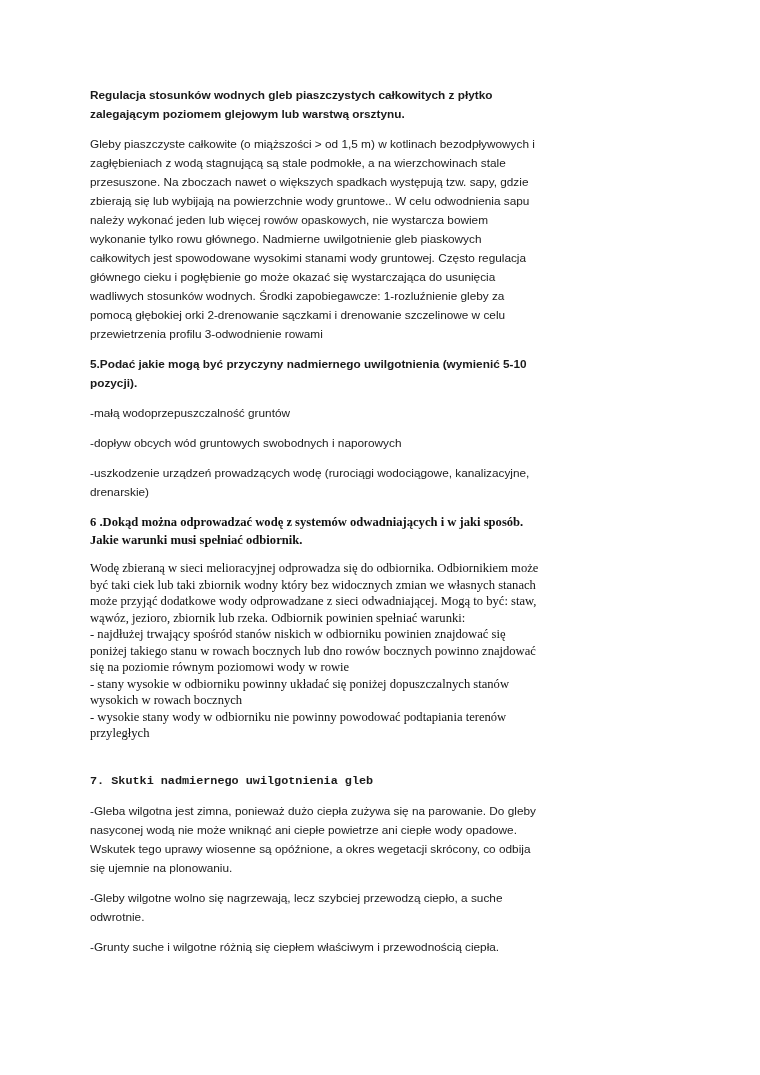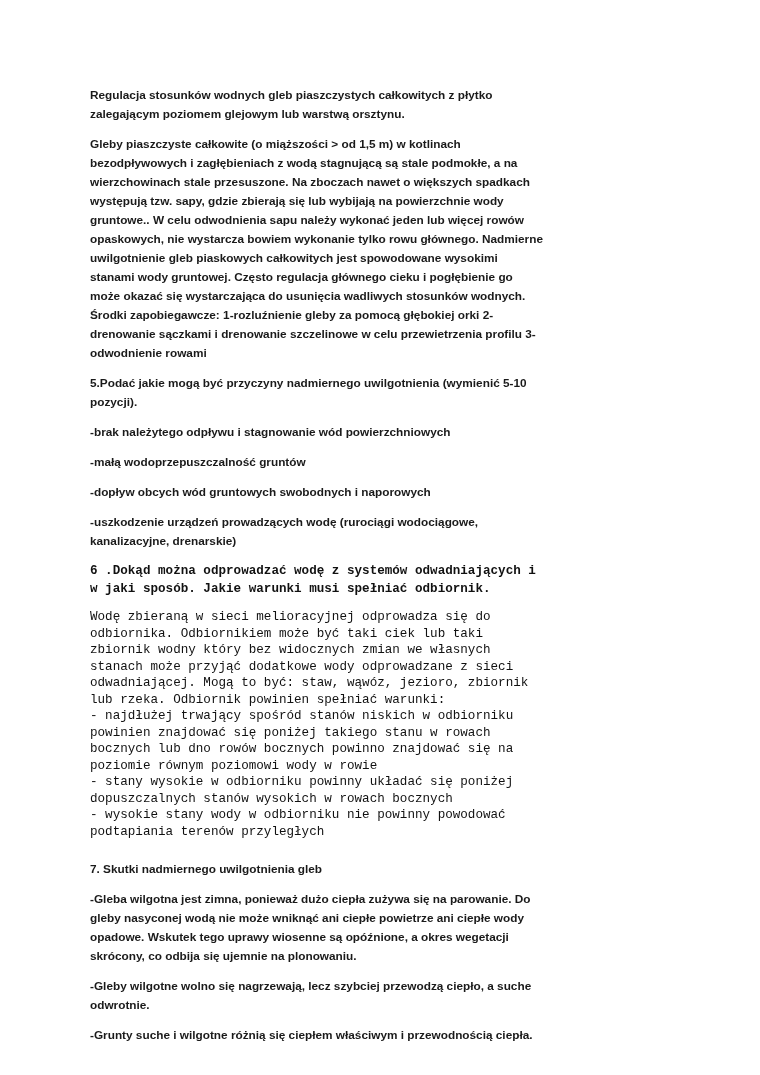--- a/index.html
+++ b/index.html
@@ -16,60 +16,59 @@
     padding: 86px 88px 60px 90px;
     color: #1a1a1a;
   }
   
   .sans {
     font-family: "Liberation Sans", "DejaVu Sans", sans-serif;
     font-size: 11.8px;
     line-height: 19px;
     margin: 0 0 11px 0;
     color: #1a1a1a;
-    font-weight: bold;
   }
   .h-sans {
     font-weight: bold;
   }
   .li-sans {
     margin-bottom: 11px;
   }
   
   .serif {
-    font-family: Liberation Mono, monospace;
+    font-family: Liberation Serif, serif;
     font-size: 12.6px;
     line-height: 16.5px;
     margin: 0 0 11px 0;
     color: #111111;
   }
   .h-serif {
     font-weight: bold;
     margin-top: 4px;
     line-height: 18px;
   }
   .p-serif {
     white-space: pre-line;
   }
   .mt-lg {
-    margin-top: 20px;
+    margin-top: 30px;
+    font-family: Liberation Mono, monospace;
   }
 </style>
 </head>
 <body>
 
 <div class="page">
 
   <p class="sans h-sans">Regulacja stosunków wodnych gleb piaszczystych całkowitych z płytko zalegającym poziomem glejowym lub warstwą orsztynu.</p>
 
   <p class="sans">Gleby piaszczyste całkowite (o miąższości &gt; od 1,5 m) w kotlinach bezodpływowych i zagłębieniach z wodą stagnującą są stale podmokłe, a na wierzchowinach stale przesuszone. Na zboczach nawet o większych spadkach występują tzw. sapy, gdzie zbierają się lub wybijają na powierzchnie wody gruntowe.. W celu odwodnienia sapu należy wykonać jeden lub więcej rowów opaskowych, nie wystarcza bowiem wykonanie tylko rowu głównego. Nadmierne uwilgotnienie gleb piaskowych całkowitych jest spowodowane wysokimi stanami wody gruntowej. Często regulacja głównego cieku i pogłębienie go może okazać się wystarczająca do usunięcia wadliwych stosunków wodnych. Środki zapobiegawcze: 1-rozluźnienie gleby za pomocą głębokiej orki 2-drenowanie sączkami i drenowanie szczelinowe w celu przewietrzenia profilu 3-odwodnienie rowami</p>
 
   <p class="sans h-sans">5.Podać jakie mogą być przyczyny nadmiernego uwilgotnienia (wymienić 5-10 pozycji).</p>
 
-  <p class="sans li-sans">-brak należytego odpływu i stagnowanie wód powierzchniowych</p>
   <p class="sans li-sans">-małą wodoprzepuszczalność gruntów</p>
   <p class="sans li-sans">-dopływ obcych wód gruntowych swobodnych i naporowych</p>
   <p class="sans li-sans">-uszkodzenie urządzeń prowadzących wodę (rurociągi wodociągowe, kanalizacyjne, drenarskie)</p>
 
   <p class="serif h-serif">6 .Dokąd można odprowadzać wodę z systemów odwadniających i w jaki sposób. Jakie warunki musi spełniać odbiornik.</p>
 
   <p class="serif p-serif">Wodę zbieraną w sieci melioracyjnej odprowadza się do odbiornika. Odbiornikiem może być taki ciek lub taki zbiornik wodny który bez widocznych zmian we własnych stanach może przyjąć dodatkowe wody odprowadzane z sieci odwadniającej. Mogą to być: staw, wąwóz, jezioro, zbiornik lub rzeka. Odbiornik powinien spełniać warunki:
 - najdłużej trwający spośród stanów niskich w odbiorniku powinien znajdować się poniżej takiego stanu w rowach bocznych lub dno rowów bocznych powinno znajdować się na poziomie równym poziomowi wody w rowie
 - stany wysokie w odbiorniku powinny układać się poniżej dopuszczalnych stanów wysokich w rowach bocznych
 - wysokie stany wody w odbiorniku nie powinny powodować podtapiania terenów przyległych</p>

